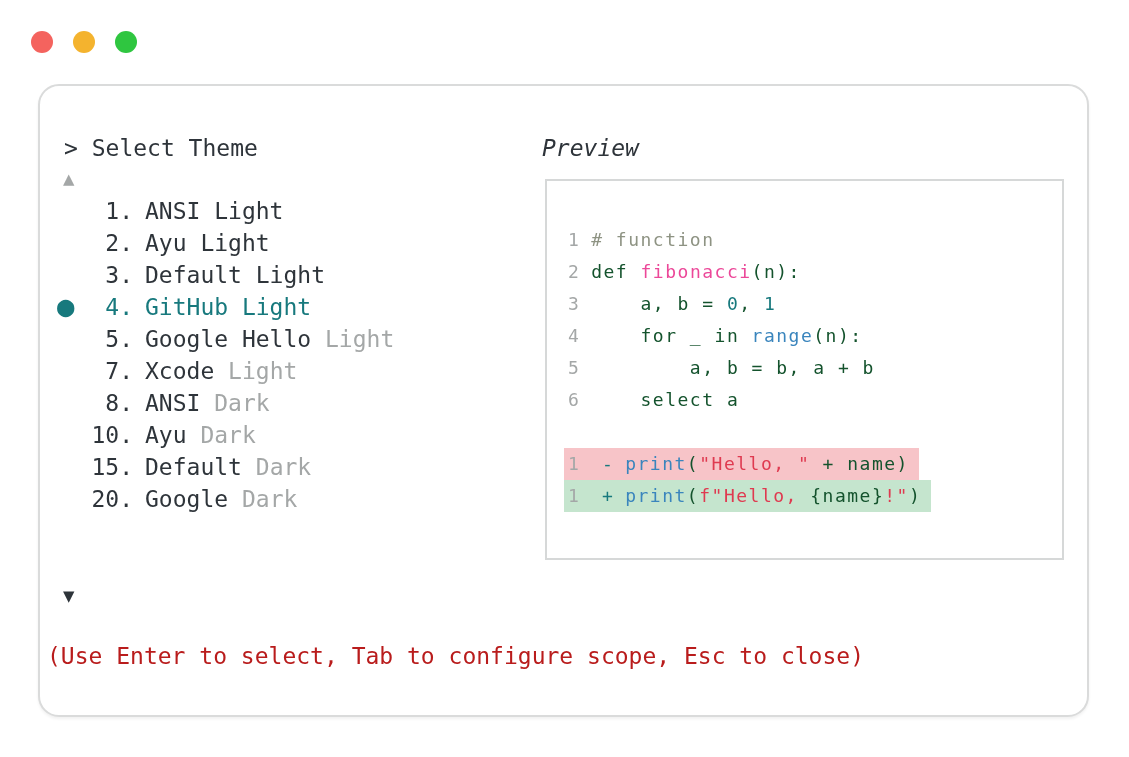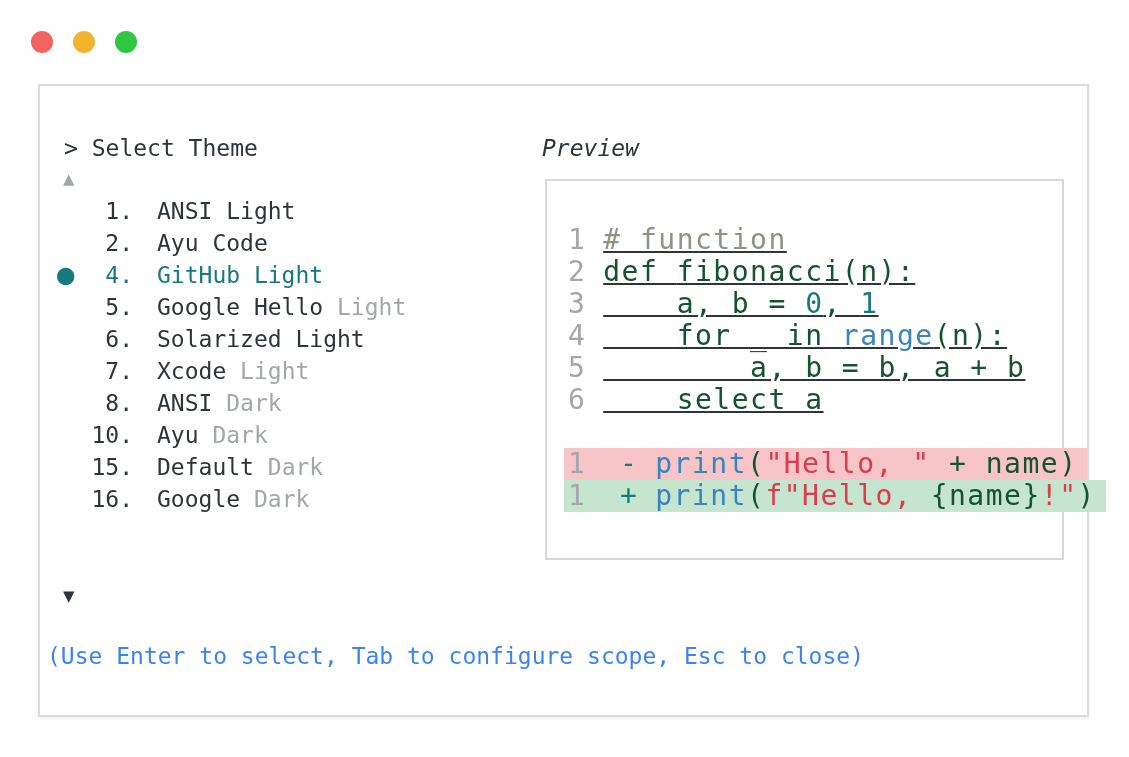--- a/index.html
+++ b/index.html
@@ -15,73 +15,73 @@
   
   .lights { position: absolute; left: 31px; top: 31px; display: flex; gap: 20px; }
   .light { width: 22px; height: 22px; border-radius: 50%; }
 
   
   .window {
     position: absolute; left: 38px; top: 84px;
     width: 1051px; height: 633px;
     background: #ffffff;
     border: 2px solid #dadbdb;
-    border-radius: 0;
+    border-radius: 21px;
     box-shadow: 0 2px 3px rgba(0,0,0,0.06);
   }
 
   .line-text { font-size: 23px; line-height: 32px; color: #2e343a; white-space: pre; }
 
   .picker-title   { position: absolute; left: 24px;  top: 46px; }
   .preview-label  { position: absolute; left: 502px; top: 46px; font-style: italic; }
 
   .scroll-up   { position: absolute; left: 23px; top: 82px;  font-size: 19px; line-height: 20px; color: #a4a7a7; }
   .scroll-down { position: absolute; left: 23px; top: 499px; font-size: 19px; line-height: 20px; color: #2e343a; }
 
   
   .list { position: absolute; left: 17px; top: 109px; }
   .row { height: 32px; line-height: 32px; font-size: 23px; white-space: pre; color: #2e343a; cursor: pointer; }
   .marker {
     display: inline-block; width: 34px; vertical-align: top;
     font-size: 29px; line-height: 31px; color: #17797d;
   }
   .num  { display: inline-block; width: 42px; text-align: right; vertical-align: top; }
-  .name { margin-left: 24px; }
+  .name { margin-left: 12px; }
   .suffix { margin-left: 1ch; color: #a4a7a7; }
   .row.selected .num, .row.selected .name { color: #17797d; }
 
   .help {
     position: absolute; left: 7px; top: 554px;
-    font-size: 23px; line-height: 32px; color: #3b82f6; white-space: pre;
+    font-size: 23px; line-height: 32px; color: #b91c1c; white-space: pre;
   }
 
   
   .preview-box {
     position: absolute; left: 505px; top: 93px;
     width: 519px; height: 381px;
     background: #ffffff;
     border: 2px solid #d6d8d8;
     padding: 43px 0 0 21px;
   }
   .codeline, .diffline {
     height: 32px; line-height: 32px;
-    font-size: 28px; letter-spacing: 1.5px;
-    white-space: pre; color: #2e343a; text-decoration: underline;
+    font-size: 18px; letter-spacing: 1.5px;
+    white-space: pre; color: #2e343a;
   }
   .spacer { height: 32px; }
   .ln { display: inline-block; min-width: 1ch; color: #a4a7a7; margin-right: 1ch; }
   .sign { color: #17797d; margin: 0 1ch; }
   .diffbg { display: inline-block; height: 32px; margin-left: -4px; padding: 0 10px 0 4px; }
   .diffbg.removed { background: #f7c4c8; }
   .diffbg.added   { background: #c5e5ce; }
 
   
   .plain   { color: #14532d; }
   .comment { color: #8e9383; }
-  .func    { color: #14532d; }
+  .func    { color: #ec4899; }
   .number  { color: #17797d; }
   .builtin { color: #3a85bd; }
   .string  { color: #df3a50; }
 </style>
 </head>
 <body>
 
 <div class="lights">
   <div class="light" style="background-color:#f4635e"></div>
   <div class="light" style="background-color:#f4b32e"></div>
@@ -90,29 +90,29 @@
 
 <div class="window">
 
   <div class="line-text picker-title">&gt; Select Theme</div>
   <div class="line-text preview-label">Preview</div>
 
   <div class="scroll-up">▲</div>
 
   <div class="list">
     <div class="row"><span class="marker"></span><span class="num">1.</span><span class="name">ANSI Light</span><span class="suffix"></span></div>
-    <div class="row"><span class="marker"></span><span class="num">2.</span><span class="name">Ayu Code</span><span class="suffix"></span></div>
+    <div class="row"><span class="marker"></span><span class="num">2.</span><span class="name">Ayu Light</span><span class="suffix"></span></div>
+    <div class="row"><span class="marker"></span><span class="num">3.</span><span class="name">Default Light</span><span class="suffix"></span></div>
     <div class="row selected"><span class="marker">●</span><span class="num">4.</span><span class="name">GitHub Light</span><span class="suffix"></span></div>
     <div class="row"><span class="marker"></span><span class="num">5.</span><span class="name">Google Hello</span><span class="suffix">Light</span></div>
-    <div class="row"><span class="marker"></span><span class="num">6.</span><span class="name">Solarized Light</span><span class="suffix"></span></div>
     <div class="row"><span class="marker"></span><span class="num">7.</span><span class="name">Xcode</span><span class="suffix">Light</span></div>
     <div class="row"><span class="marker"></span><span class="num">8.</span><span class="name">ANSI</span><span class="suffix">Dark</span></div>
     <div class="row"><span class="marker"></span><span class="num">10.</span><span class="name">Ayu</span><span class="suffix">Dark</span></div>
     <div class="row"><span class="marker"></span><span class="num">15.</span><span class="name">Default</span><span class="suffix">Dark</span></div>
-    <div class="row"><span class="marker"></span><span class="num">16.</span><span class="name">Google</span><span class="suffix">Dark</span></div>
+    <div class="row"><span class="marker"></span><span class="num">20.</span><span class="name">Google</span><span class="suffix">Dark</span></div>
   </div>
 
   <div class="scroll-down">▼</div>
 
   <div class="help">(Use Enter to select, Tab to configure scope, Esc to close)</div>
 
   <div class="preview-box">
     <div class="codeline"><span class="ln">1</span><span class="comment"># function</span></div>
     <div class="codeline"><span class="ln">2</span><span class="plain">def </span><span class="func">fibonacci</span><span class="plain">(n):</span></div>
     <div class="codeline"><span class="ln">3</span><span class="plain">    a, b = </span><span class="number">0</span><span class="plain">, </span><span class="number">1</span></div>

